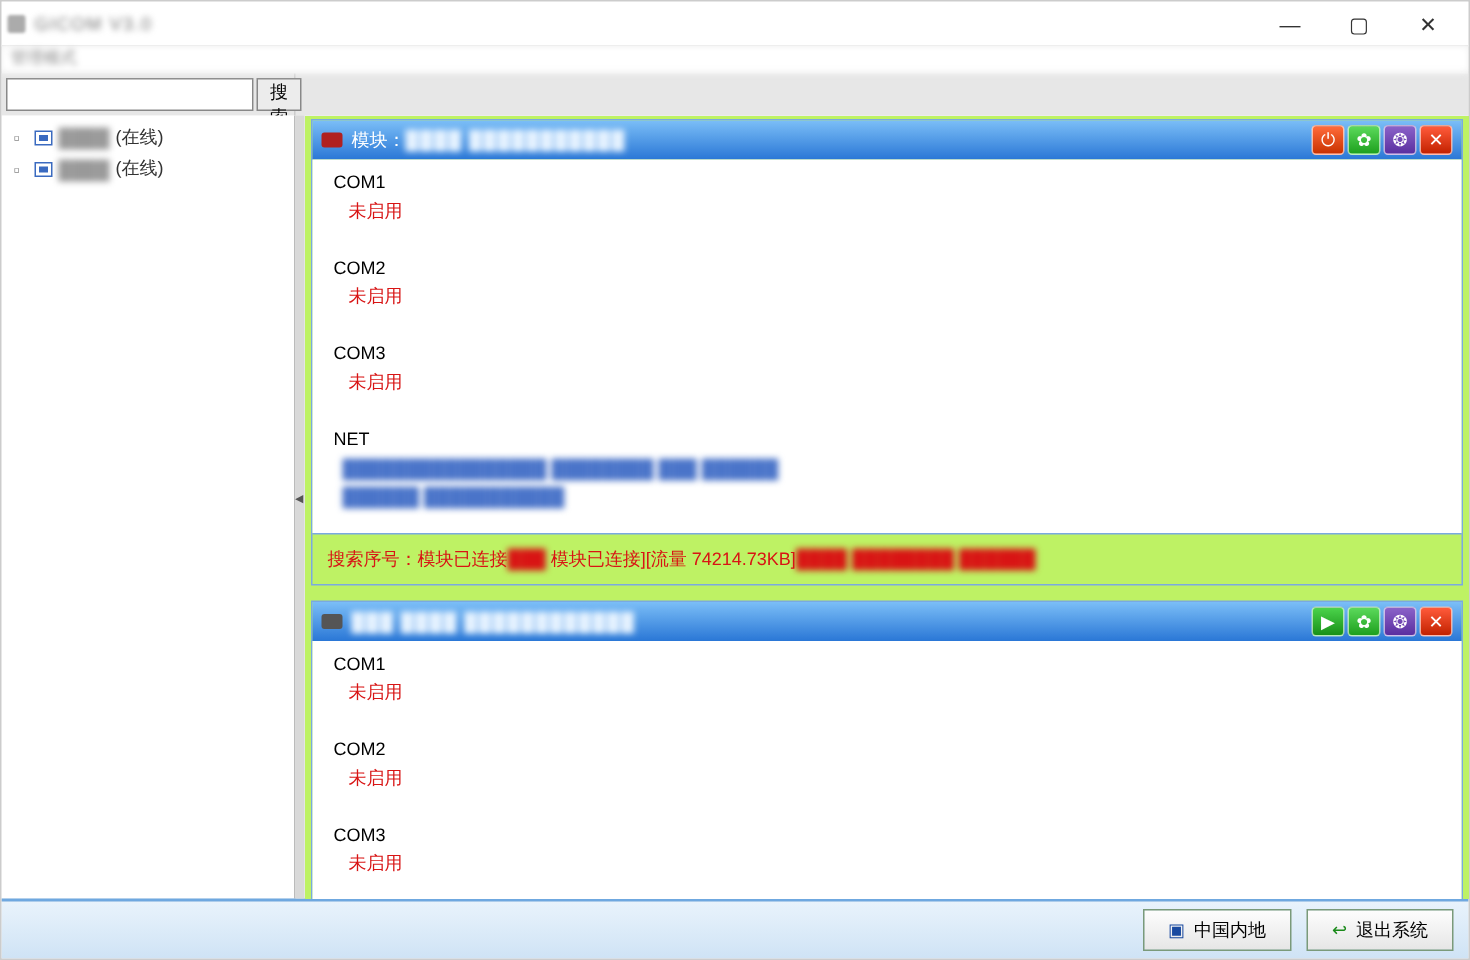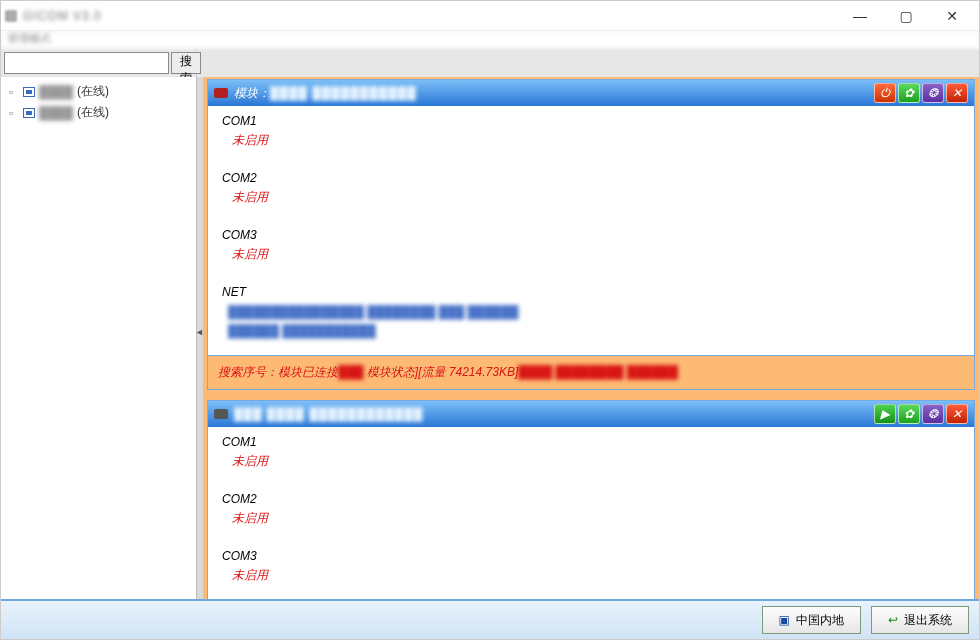--- a/index.html
+++ b/index.html
@@ -15,21 +15,21 @@
   .search-wrap input { flex:1; border:1px solid #888; background:#fff; height:22px; padding:0 4px; }
   .search-wrap button { height:22px; padding:0 8px; border:1px solid #888; background:#ececec; cursor:pointer; }
   .content { flex:1; display:flex; min-height:0; }
   .sidebar { width:196px; background:#fff; border-right:1px solid #bbb; padding:4px 2px; }
   .tree-item { display:flex; align-items:center; gap:4px; padding:2px 6px; color:#333; }
   .tree-item .ticon { width:12px; height:10px; border:1px solid #3a6ac0; background:#fff; display:inline-block; position:relative; }
   .tree-item .ticon::after{ content:""; position:absolute; inset:2px; background:#3a6ac0; }
   .tree-item .blurred { color:#999; filter: blur(2px);}
   .splitter { width:6px; background:#d9d9d9; position:relative; }
   .splitter::after{content:"◄"; position:absolute; top:250px; left:-2px; font-size:9px; color:#555;}
-  .mainpane { flex:1; background:#fdba74; overflow:auto; padding:2px 4px;font-style:italic; }
+  .mainpane { flex:1; background:#bef264; overflow:auto; padding:2px 4px; }
   .module { border:1px solid #7aa9e0; margin-bottom:10px; }
   .mod-header { height:26px; background:linear-gradient(#7bbef7,#2a77d6); display:flex; align-items:center; padding:0 6px; color:#fff; }
   .mod-header .led { width:14px; height:10px; border-radius:2px; margin-right:6px;}
   .led.red{ background:#b02020; }
   .led.grey{ background:#555;}
   .mod-header .mod-title { color:#fff; }
   .mod-header .mod-title .blurred { color:#e7f3ff; filter: blur(2px); letter-spacing:1px; }
   .mod-btns { margin-left:auto; display:flex; gap:2px; }
   .mod-btns div { width:22px; height:20px; border:1px solid rgba(255,255,255,.6); display:flex; align-items:center; justify-content:center; border-radius:3px; font-size:12px; color:#fff; cursor:pointer; }
   .btn-power{ background:linear-gradient(#ff6b3a,#c93200);}
@@ -116,21 +116,21 @@
         <div class="cell">
           <div class="label">COM3</div>
           <div class="value">未启用</div>
         </div>
         <div class="cell">
           <div class="label">NET</div>
           <div class="value blue">████████████████ ████████ ███ ██████<br>██████ ███████████</div>
         </div>
       </div>
       <div class="mod-status">
-        <span>搜索序号：模块已连接</span><span class="blurred">███</span><span> 模块状态][流量 74214.73KB]</span><span class="blurred">████ ████████ ██████</span>
+        <span>搜索序号：模块已连接</span><span class="blurred">███</span><span> 模块已连接][流量 74214.73KB]</span><span class="blurred">████ ████████ ██████</span>
       </div>
     </div>
 
     <div class="module">
       <div class="mod-header">
         <span class="led grey"></span>
         <span class="mod-title">
           <span class="blurred">███ ████ ████████████</span>
         </span>
         <div class="mod-btns">

